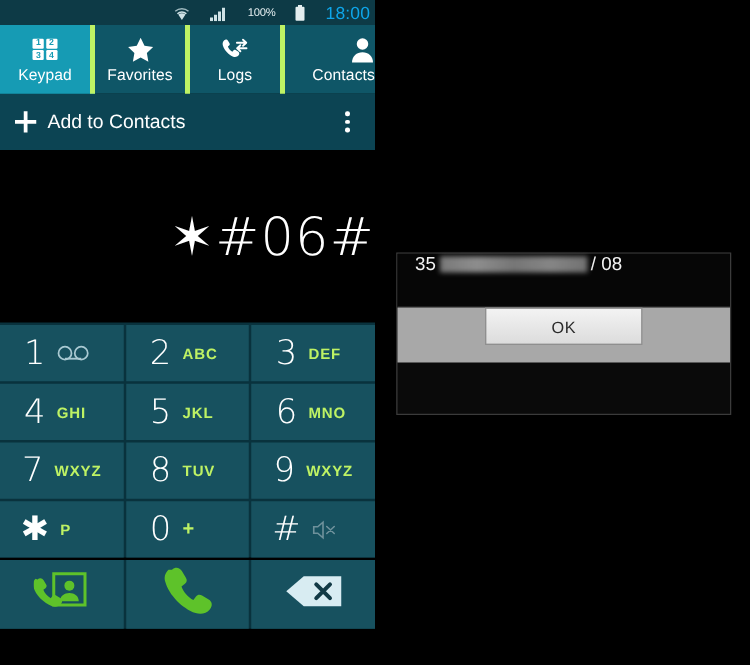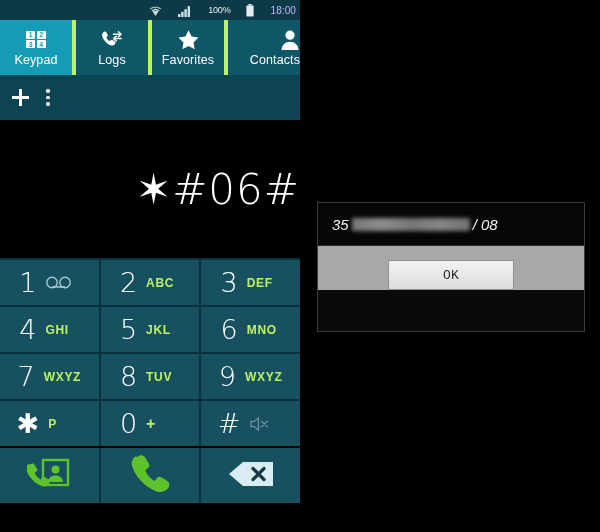--- a/index.html
+++ b/index.html
@@ -21,21 +21,21 @@
   
   .statusbar {
     height:20px; background:#0d3a46;
     display:flex; align-items:center; justify-content:flex-end;
     padding-right:4px; gap:16px;
     color:#dce9ec;
   }
   .sb-icon { display:flex; align-items:flex-end; height:13px; }
   .sb-wifi svg, .sb-signal svg, .sb-batt svg { display:block; }
   .sb-batt-pct { font-size:9px; letter-spacing:-0.2px; color:#e4eef0; }
-  .sb-clock { font-size:10px; color:#c4b5fd; letter-spacing:0.1px; }
+  .sb-clock { font-size:14px; color:#0ea5e9; letter-spacing:0.1px; }
 
   
   .tabbar { height:55px; background:#0f5667; display:flex; }
   .tab {
     flex:1; display:flex; flex-direction:column;
     align-items:center; justify-content:center; gap:2px;
     border-right:4px solid #bef264;
     position:relative;
   }
   .tab:last-child { border-right:none;align-items:flex-end; }
@@ -116,34 +116,33 @@
     width:268px; height:130px;
     background:#0a0a0a;
     border:1px solid #3b3b3b;
   }
   .dlg-title {
     padding:11px 14px 9px 14px;
     font-size:17px; color:#f2f2f2;
     border-bottom:1px solid #3a3a3a;
   }
   .dlg-body {
-    height:43px; display:flex; align-items:center;
+    height:43px; display:flex; align-items:flex-start;
     padding:0 14px; border-bottom:1px solid #2a2a2a;
     background:#060606;
-    font-style:italic;
   }
   .dlg-imei { font-size:15px; color:#f2f2f2; display:flex; align-items:center; }
   .imei-redacted {
     display:inline-block; width:118px; height:13px; margin:0 3px;
     background:linear-gradient(90deg,#8d8d8d,#a5a5a5,#8a8a8a,#9c9c9c,#848484);
     filter:blur(2.2px); opacity:.85;
   }
   .dlg-footer {
     height:44px; background:#a8a8a8;
-    display:flex; align-items:flex-end; justify-content:center;font-family:Liberation Mono, monospace;
+    display:flex; align-items:flex-start; justify-content:center;
   }
   .ok-btn {
     width:126px; height:30px;
     background:linear-gradient(180deg,#f3f3f3,#dcdcdc);
     border:1px solid #8f8f8f;
     display:flex; align-items:center; justify-content:center;
     font-size:13px; color:#2b2b2b; letter-spacing:0.3px;
   }
 </style>
 </head>
@@ -188,51 +187,52 @@
             <span class="kp-cell">2</span>
             <span class="kp-cell">3</span>
             <span class="kp-cell">4</span>
           </span>
         </span>
         <span class="tab-label">Keypad</span>
       </div>
 
       <div class="tab">
         <span class="tab-icon">
+          <svg width="23" height="22" viewBox="0 0 23 22">
+            <path d="M11.5 1.2l3.1 6.3 6.9 1-5 4.9 1.2 6.9-6.2-3.3-6.2 3.3 1.2-6.9-5-4.9 6.9-1z" fill="#ffffff"></path>
+          </svg>
+        </span>
+        <span class="tab-label">Favorites</span>
+      </div>
+
+      <div class="tab">
+        <span class="tab-icon">
           <svg width="24" height="20" viewBox="0 0 24 20">
             <path d="M3.4 2.2c1.1-1 2.4-.6 3 .4l1.2 2c.4.7.3 1.3-.3 1.8l-1 .8c.5 1.6 2 3.3 3.6 4.1l.8-1c.5-.6 1.1-.7 1.8-.3l2 1.2c1 .6 1.3 1.9.4 3-1 1.2-2.6 1.6-4.3 1.1C7.3 14.2 3.3 10 2.3 6.4 1.8 4.7 2.3 3.2 3.4 2.2z" fill="#ffffff"></path>
             <path d="M13.5 4.2h7.3M18.4 1.8l2.6 2.4-2.6 2.4" stroke="#ffffff" stroke-width="1.5" fill="none" stroke-linecap="round" stroke-linejoin="round"></path>
             <path d="M21.2 8.6h-7.3M16.3 6.2l-2.6 2.4 2.6 2.4" stroke="#ffffff" stroke-width="1.5" fill="none" stroke-linecap="round" stroke-linejoin="round"></path>
           </svg>
         </span>
         <span class="tab-label">Logs</span>
-      </div>
-
-      <div class="tab">
-        <span class="tab-icon">
-          <svg width="23" height="22" viewBox="0 0 23 22">
-            <path d="M11.5 1.2l3.1 6.3 6.9 1-5 4.9 1.2 6.9-6.2-3.3-6.2 3.3 1.2-6.9-5-4.9 6.9-1z" fill="#ffffff"></path>
-          </svg>
-        </span>
-        <span class="tab-label">Favorites</span>
       </div>
 
       <div class="tab">
         <span class="tab-icon">
           <svg width="20" height="22" viewBox="0 0 20 22">
             <circle cx="10" cy="6.2" r="4.6" fill="#ffffff"></circle>
             <path d="M1.6 21c0-5 3.8-8.2 8.4-8.2s8.4 3.2 8.4 8.2z" fill="#ffffff"></path>
           </svg>
         </span>
         <span class="tab-label">Contacts</span>
       </div>
     </div>
 
     <div class="addbar">
       <span class="plus-icon"></span>
+      <span class="addbar-label">Add to Contacts</span>
       <span class="overflow">
         <span></span>
           <span></span>
           <span></span>
       </span>
     </div>
 
     <div class="numdisplay">
       <span class="numdisplay-text">✶#06#</span>
     </div>

